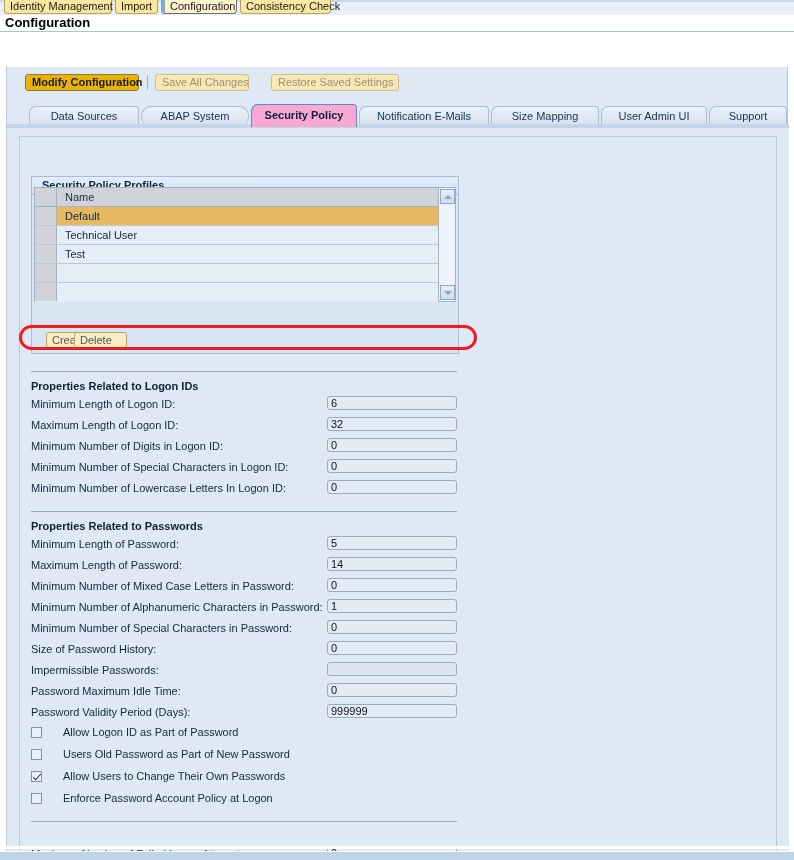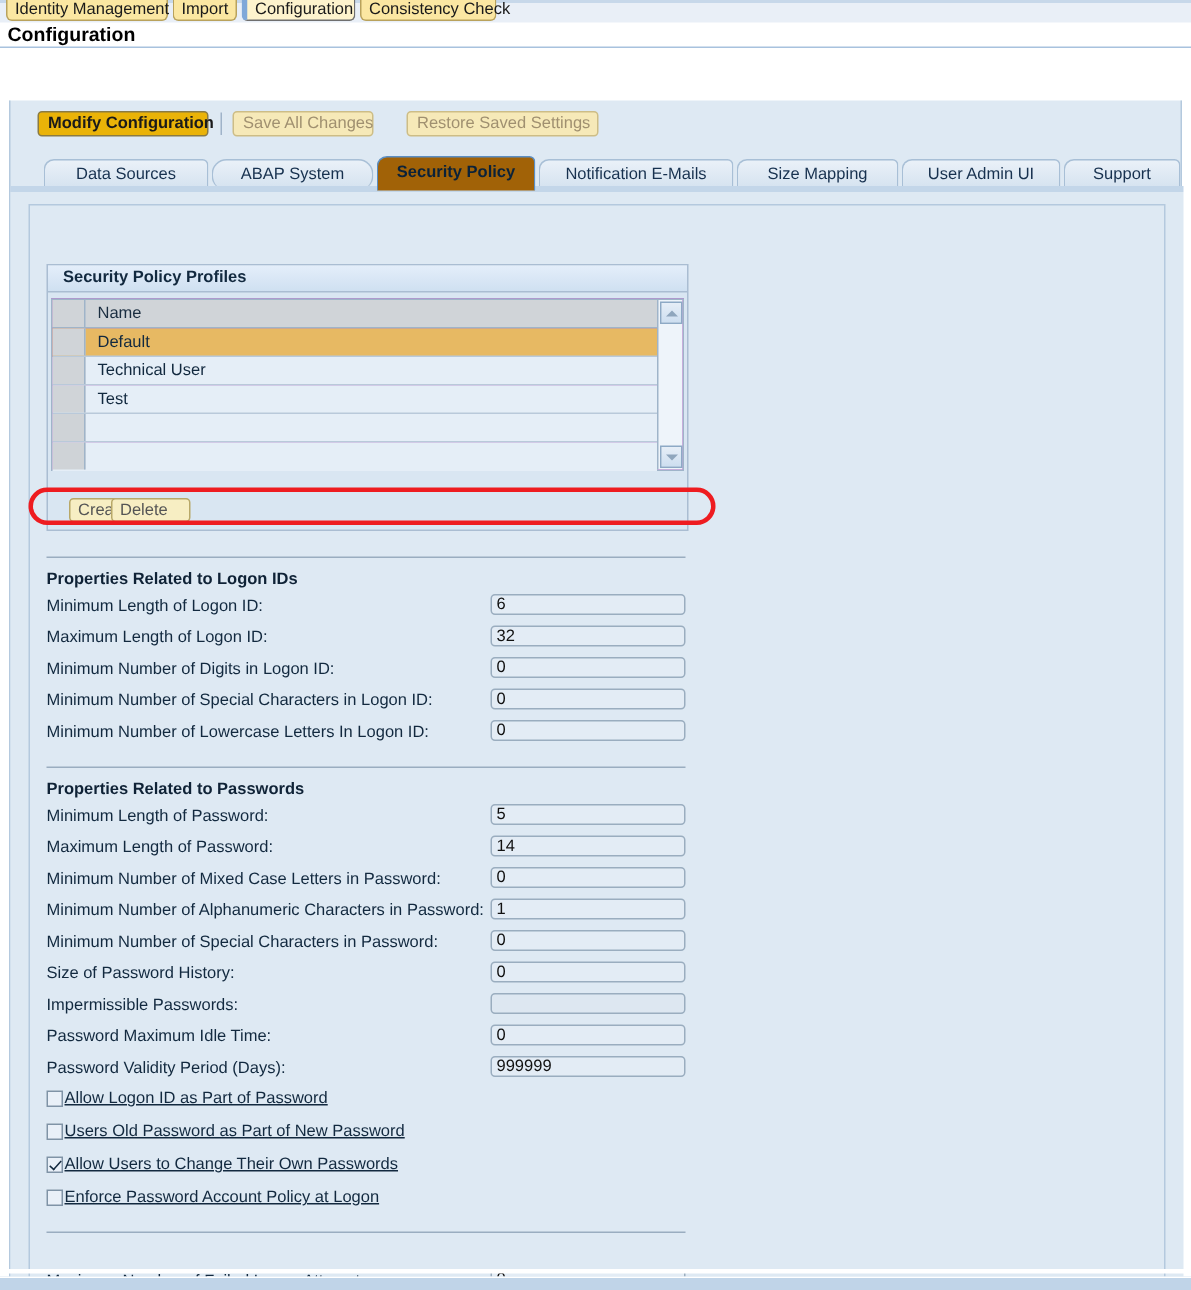--- a/index.html
+++ b/index.html
@@ -110,21 +110,21 @@
     border-bottom: none;
     font-size: 11px; line-height: 19px;
     text-align: center;
     color: #17314f;
     white-space: nowrap;
     border-radius: 7px 4px 0 0;
     transform: skewX(0deg);
   }
   .tab .tab-label { display:block; }
   .tab.selected {
-    background: #a16207;
+    background: #f9a8d4;
     border: 1px solid #5a8ec4;
     border-bottom: none;
     font-weight: bold;
     color: #0b2239;
     top: 1px; height: 23px;
     line-height: 21px;
     z-index: 5;
   }
   #tabstrip-base {
     position:absolute; left:0; top:57px; width:782px; height:4px;
@@ -144,22 +144,22 @@
     border:1px solid #aabdd2;
   }
   #profiles-caption {
     position:absolute; left:0; top:0; width:426px; height:18px;
     background: linear-gradient(to bottom,#e4eefa 0%, #cfe0f1 100%);
     border-bottom:1px solid #aabdd2;
     font-weight:bold; font-size:11px; line-height:17px;
     padding-left:10px; color:#12293f;
   }
   #profiles-table {
-    position:absolute; left:2px; top:22px; width:422px; height:115px;
-    background:#a21caf;
+    position:absolute; left:2px; top:10px; width:422px; height:115px;
+    background:#000000;
     border:1px solid #9fb4c9;
   }
   .ptrow {
     position:absolute; left:0; width:403px; height:19px;
     border-bottom:1px solid #b9c9da;
   }
   .ptrow .selbox {
     position:absolute; left:0; top:0; width:22px; height:18px;
     background:#d0d4d8;
     border-right:1px solid #9fb4c9;
@@ -246,22 +246,22 @@
   }
   .cbbox.checked::after {
     content:"";
     position:absolute; left:3px; top:0px;
     width:3px; height:7px;
     border:solid #12293f;
     border-width:0 1.6px 1.6px 0;
     transform:rotate(42deg);
   }
   .cblabel {
-    position:absolute; left:12px; top:-1px;
-    font-size:11px; line-height:13px; color:#12293f; white-space:nowrap;text-decoration:underline;
+    position:absolute; left:32px; top:-1px;
+    font-size:11px; line-height:13px; color:#12293f; white-space:nowrap;
   }
 
   
   #inner-border {
     position:absolute; left:12px; top:8px; width:758px; height:733px;
     border:1px solid #b4c9de;
     background:#dee9f3;
   }
 
   

